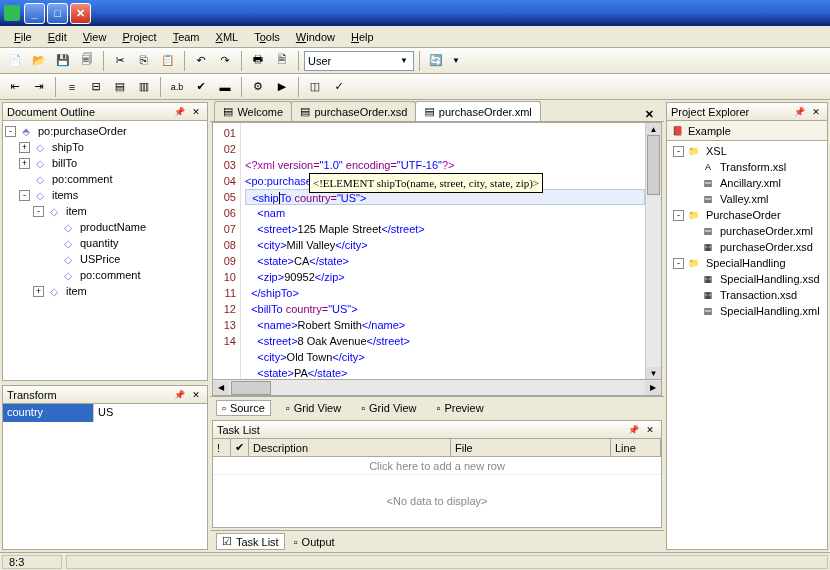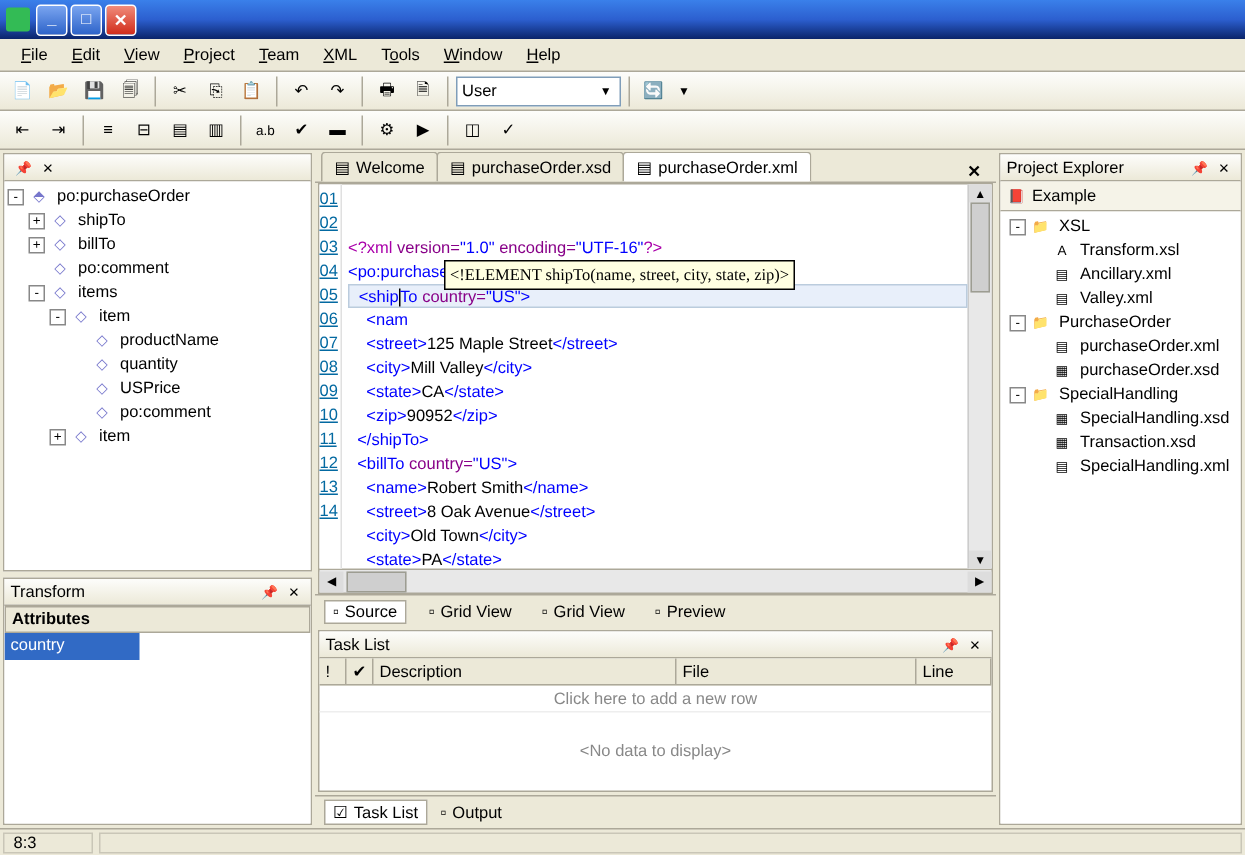--- a/index.html
+++ b/index.html
@@ -57,21 +57,21 @@
 .prop-row .v { flex:1; padding:2px 4px; border-left:1px solid #ccc; }
 
 
 .ed-tabs { height:22px; background:#ece9d8; border-bottom:1px solid #aca899; display:flex; align-items:flex-end; padding:0 4px; gap:0; }
 .ed-tab { height:20px; border:1px solid #aca899; border-bottom:none; background:#ece9d8; padding:2px 8px; display:flex; align-items:center; gap:4px; cursor:pointer; margin-right:-1px; border-radius:3px 3px 0 0; font-size:11px;}
 .ed-tab.active { background:#fff; }
 .ed-close { margin-left:auto; font-weight:bold; cursor:pointer; padding:0 6px;}
 
 
 .code-wrap { flex:1; display:flex; min-height:0; border:1px solid #aca899; margin:0 2px; background:#fff; position:relative; }
-.gutter { width:15px; background:#fff; border-right:1px solid #e0e0e0; text-align:right; padding:2px 4px 2px 0; color:#0369a1; font-family:"Courier New",monospace; font-size:12px; line-height:16px;text-decoration:underline;}
+.gutter { width:28px; background:#fff; border-right:1px solid #e0e0e0; text-align:right; padding:2px 4px 2px 0; color:#7f1d1d; font-family:"Courier New",monospace; font-size:12px; line-height:16px;}
 .code { flex:1; overflow:auto; font-family:"Courier New",monospace; font-size:12px; line-height:16px; padding:2px 0 2px 4px; white-space:pre; position:relative;}
 .code .cl { height:16px; }
 .code .hl { background:#e8effa; border:1px solid #bcd; }
 .hint { position:absolute; background:#ffffe1; border:1px solid #000; padding:1px 3px; font-family:Tahoma; font-size:11px; white-space:nowrap; }
 
 .kw { color:#00f; } 
 .attr { color:#808; } 
 .str { color:#00f; } 
 .decl { color:#a0a; }
 .ns { color:#800000; }
@@ -172,20 +172,21 @@
   <div class="tb-sep"></div>
   <div class="tb-btn">◫</div>
   <div class="tb-btn">✓</div>
 </div>
 
 <div class="main">
 
   <div class="left-col">
     <div class="panel" style="flex:1.7">
       <div class="panel-hdr">
+        <span class="t">Document Outline</span>
         <span class="pb">📌</span>
         <span class="pb">✕</span>
       </div>
       <div class="panel-body tree" id="outline-tree">
           <div class="node">
             <span class="ind" style="width:0px"></span>
             <span class="exp">-</span>
             <span class="ic" style="color:#77c">⬘</span>
             <span class="lbl">po:purchaseOrder</span>
           </div>
@@ -251,23 +252,23 @@
           </div>
         </div>
     </div>
     <div class="panel" style="flex:1">
       <div class="panel-hdr">
         <span class="t">Transform</span>
         <span class="pb">📌</span>
         <span class="pb">✕</span>
       </div>
       <div class="panel-body">
-        <div class="prop-hdr">Attributes</div>
         <div class="prop-row">
           <div class="k">country</div>
+          <div class="v">US</div>
         </div>
       </div>
     </div>
   </div>
 
   <div class="mid-col">
     <div class="ed-tabs" id="ed-tabs">
 
       <div class="ed-tab">
           <span>▤</span>

